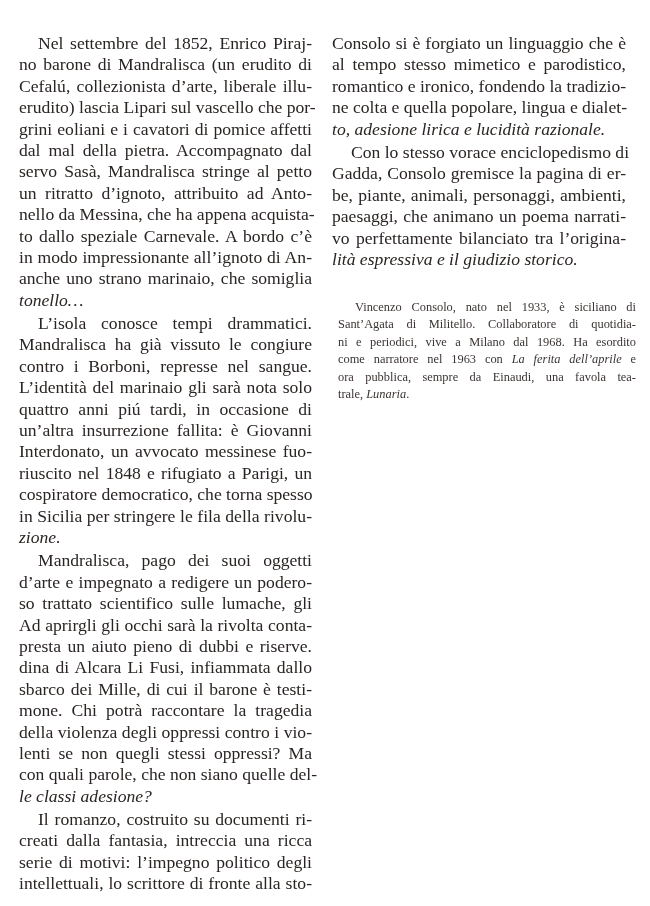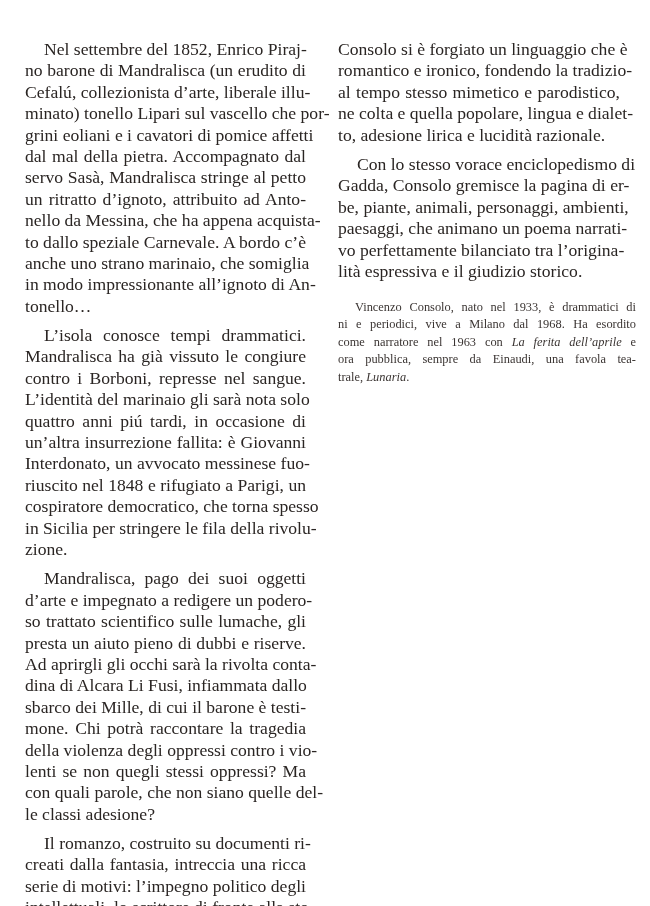--- a/index.html
+++ b/index.html
@@ -7,102 +7,103 @@
     width: 650px; height: 906px; background: #ffffff; position: relative; overflow: hidden;
     font-family: "Liberation Serif", "DejaVu Serif", serif; color: #2a2523;
   }
   .col { position: absolute; }
   #col-left { left: 17px; top: 31px; width: 297px; }
   #col-right { left: 330px; top: 31px; width: 298px; }
   .line {
     display: block; height: 21.4px; line-height: 21.4px; font-size: 17.6px;
     white-space: nowrap; text-align: justify; text-align-last: justify;
   }
-  .line.last { text-align-last: left; }
+  .line.last { text-align-last: left; font-style: italic; }
   .line.indent { padding-left: 19px; }
-  .para { margin: 8px; }
+  .para { margin: 2px; }
   #bio { position: absolute; left: 338px; top: 299px; width: 298px; }
   .bio-line {
     display: block; height: 17.4px; line-height: 17.4px; font-size: 12.4px; color: #3a3432;
     white-space: nowrap; text-align: justify; text-align-last: justify;
   }
   .bio-line.last { text-align-last: left; }
   .bio-line.indent { padding-left: 17px; }
   em { font-style: italic; }
 </style>
 </head>
 <body>
 
 <div id="col-left" class="col">
     <div class="para">
       <span class="line indent">Nel settembre del 1852, Enrico Piraj-</span>
       <span class="line">no barone di Mandralisca (un erudito di</span>
       <span class="line">Cefalú, collezionista d’arte, liberale illu-</span>
-      <span class="line">minato) tonello Lipari sul vascello che por-</span>
+      <span class="line">erudito) lascia Lipari sul vascello che por-</span>
       <span class="line">grini eoliani e i cavatori di pomice affetti</span>
       <span class="line">dal mal della pietra. Accompagnato dal</span>
       <span class="line">servo Sasà, Mandralisca stringe al petto</span>
       <span class="line">un ritratto d’ignoto, attribuito ad Anto-</span>
       <span class="line">nello da Messina, che ha appena acquista-</span>
       <span class="line">to dallo speziale Carnevale. A bordo c’è</span>
+      <span class="line">in modo impressionante all’ignoto di An-</span>
       <span class="line">anche uno strano marinaio, che somiglia</span>
-      <span class="line">in modo impressionante all’ignoto di An-</span>
       <span class="line last">tonello…</span>
     </div>
     <div class="para">
       <span class="line indent">L’isola conosce tempi drammatici.</span>
       <span class="line">Mandralisca ha già vissuto le congiure</span>
       <span class="line">contro i Borboni, represse nel sangue.</span>
       <span class="line">L’identità del marinaio gli sarà nota solo</span>
       <span class="line">quattro anni piú tardi, in occasione di</span>
       <span class="line">un’altra insurrezione fallita: è Giovanni</span>
       <span class="line">Interdonato, un avvocato messinese fuo-</span>
       <span class="line">riuscito nel 1848 e rifugiato a Parigi, un</span>
       <span class="line">cospiratore democratico, che torna spesso</span>
       <span class="line">in Sicilia per stringere le fila della rivolu-</span>
       <span class="line last">zione.</span>
     </div>
     <div class="para">
       <span class="line indent">Mandralisca, pago dei suoi oggetti</span>
       <span class="line">d’arte e impegnato a redigere un podero-</span>
       <span class="line">so trattato scientifico sulle lumache, gli</span>
+      <span class="line">Ad aprirgli gli occhi sarà la rivolta conta-</span>
       <span class="line">presta un aiuto pieno di dubbi e riserve.</span>
-      <span class="line">Ad aprirgli gli occhi sarà la rivolta conta-</span>
       <span class="line">dina di Alcara Li Fusi, infiammata dallo</span>
       <span class="line">sbarco dei Mille, di cui il barone è testi-</span>
       <span class="line">mone. Chi potrà raccontare la tragedia</span>
       <span class="line">della violenza degli oppressi contro i vio-</span>
       <span class="line">lenti se non quegli stessi oppressi? Ma</span>
       <span class="line">con quali parole, che non siano quelle del-</span>
       <span class="line last">le classi adesione?</span>
     </div>
     <div class="para">
       <span class="line indent">Il romanzo, costruito su documenti ri-</span>
       <span class="line">creati dalla fantasia, intreccia una ricca</span>
       <span class="line">serie di motivi: l’impegno politico degli</span>
       <span class="line">intellettuali, lo scrittore di fronte alla sto-</span>
     </div>
   </div>
 <div id="col-right" class="col">
     <div class="para">
       <span class="line">Consolo si è forgiato un linguaggio che è</span>
+      <span class="line">al tempo stesso mimetico e parodistico,</span>
       <span class="line">romantico e ironico, fondendo la tradizio-</span>
-      <span class="line">al tempo stesso mimetico e parodistico,</span>
       <span class="line">ne colta e quella popolare, lingua e dialet-</span>
       <span class="line last">to, adesione lirica e lucidità razionale.</span>
     </div>
     <div class="para">
       <span class="line indent">Con lo stesso vorace enciclopedismo di</span>
       <span class="line">Gadda, Consolo gremisce la pagina di er-</span>
       <span class="line">be, piante, animali, personaggi, ambienti,</span>
       <span class="line">paesaggi, che animano un poema narrati-</span>
       <span class="line">vo perfettamente bilanciato tra l’origina-</span>
       <span class="line last">lità espressiva e il giudizio storico.</span>
     </div>
   </div>
 
 <div id="bio">
-  <span class="bio-line indent">Vincenzo Consolo, nato nel 1933, è drammatici di</span>
+  <span class="bio-line indent">Vincenzo Consolo, nato nel 1933, è siciliano di</span>
+  <span class="bio-line">Sant’Agata di Militello. Collaboratore di quotidia-</span>
   <span class="bio-line">ni e periodici, vive a Milano dal 1968. Ha esordito</span>
   <span class="bio-line"><span>come narratore nel 1963 con </span><em>La ferita dell’aprile</em><span> e</span></span>
   <span class="bio-line">ora pubblica, sempre da Einaudi, una favola tea-</span>
   <span class="bio-line last"><span>trale, </span><em>Lunaria</em><span>.</span></span>
 </div>
 
 </body></html>

